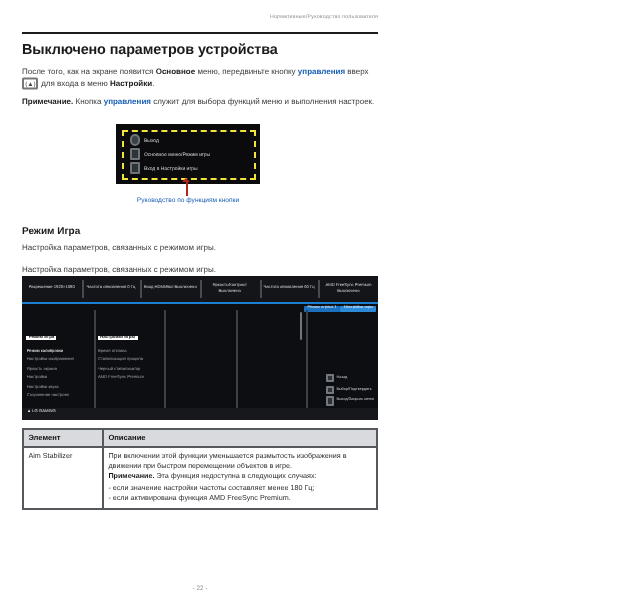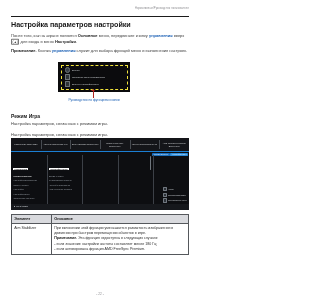--- a/index.html
+++ b/index.html
@@ -135,21 +135,21 @@
   }
 </style>
 </head>
 <body>
 
 <div class="page">
 
   <div class="rh">Нормативные/Руководство пользователя</div>
   <div class="rule"></div>
 
-  <h1 class="title">Настройка параметров настройки</h1>
+  <h1 class="title">Выключено параметров устройства</h1>
 
   <div class="para p1">
     <span>После того, как на экране появится </span><b>Основное</b><span> меню, передвиньте кнопку </span><span class="blue">управления</span><span> вверх </span><span class="keyglyph">(▲)</span><span> для входа в меню </span><b>Настройки</b><span>.</span>
   </div>
 
   <div class="para p2">
     <b>Примечание.</b><span> Кнопка </span><span class="blue">управления</span><span> служит для выбора функций меню и выполнения настроек.</span>
   </div>
 
   <div class="fig1">

